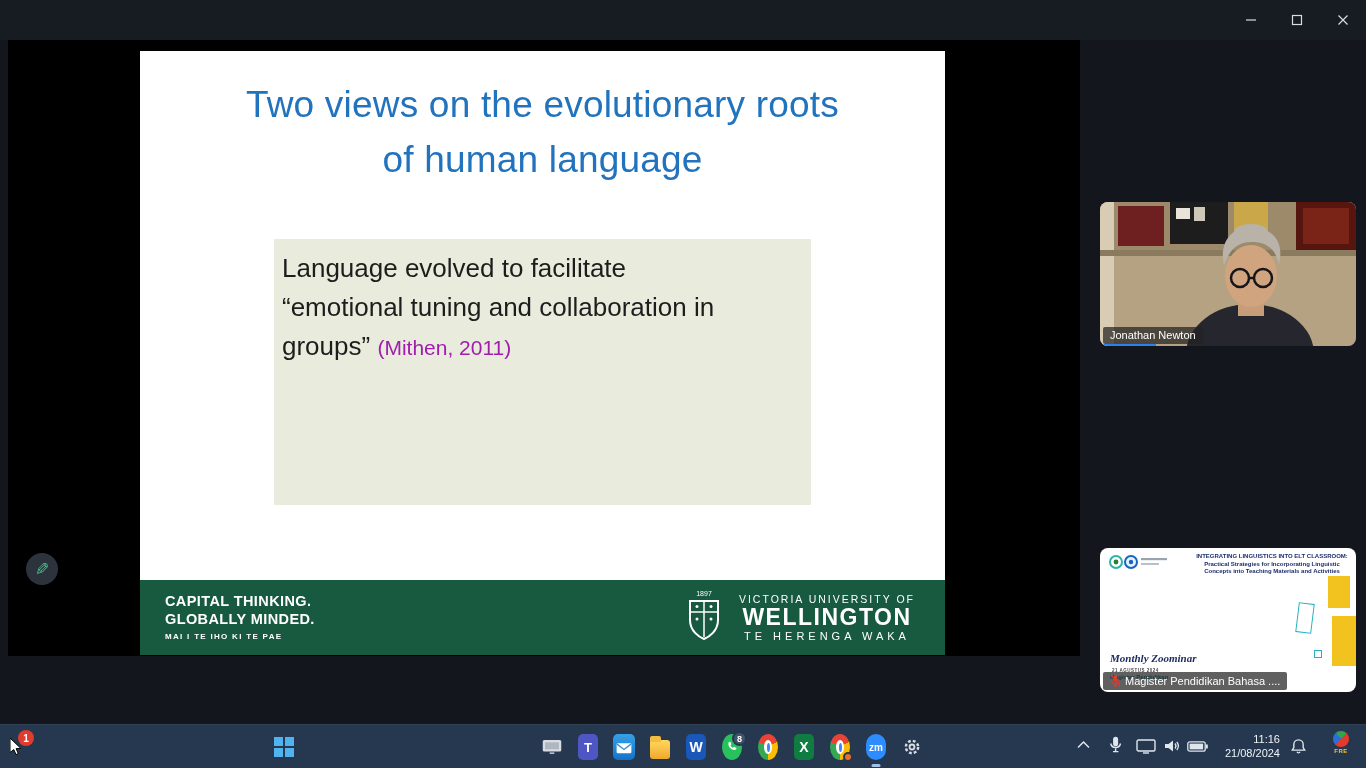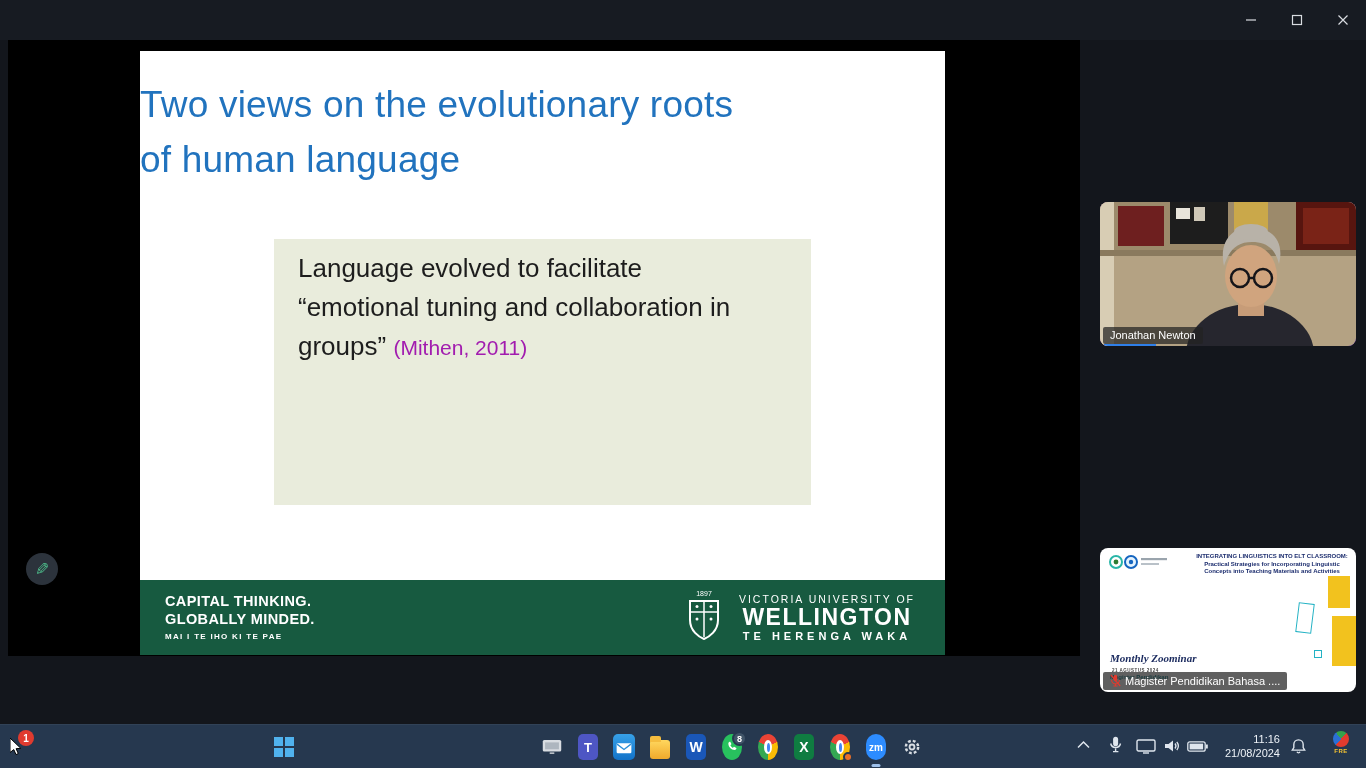--- a/index.html
+++ b/index.html
@@ -12,34 +12,34 @@
   .win-controls{position:absolute;right:0;top:0;height:40px;display:flex;}
   .wc{width:46px;height:40px;background:transparent;border:0;display:flex;align-items:center;justify-content:center;cursor:default;}
   .wc svg{display:block;}
 
   
   .main{position:absolute;left:0;top:40px;width:1366px;height:684px;background:#13161c;}
   .share-area{position:absolute;left:8px;top:0;width:1072px;height:616px;background:#000;}
 
   
   .slide{position:absolute;left:140px;top:11px;width:805px;height:604px;background:#ffffff;}
-  .slide-title{position:absolute;left:0;top:26px;width:100%;text-align:left;color:#2173be;
+  .slide-title{position:absolute;left:0;top:26px;width:100%;text-align:center;color:#2173be;
                font-size:37px;line-height:55px;font-weight:400;letter-spacing:.2px;margin:0;}
   .textbox{position:absolute;left:134px;top:188px;width:537px;height:266px;background:#e9ecdc;
-           padding:10px 24px;color:#1d1d1d;font-size:26px;line-height:39px;}
+           padding:10px 8px;color:#1d1d1d;font-size:26px;line-height:39px;}
   .citation{color:#a21caf;font-size:21px;}
   .slide-footer{position:absolute;left:0;top:529px;width:805px;height:75px;background:#175a40;color:#fff;}
   .tagline{position:absolute;left:25px;top:12px;}
   .tg-big{font-size:14.5px;font-weight:700;line-height:18px;letter-spacing:.4px;}
   .tg-small{font-size:8px;font-weight:700;letter-spacing:1.3px;margin-top:4px;}
   .vuw{position:absolute;right:30px;top:8px;display:flex;align-items:center;gap:14px;}
   .vuw-text{text-align:center;}
   .vuw1{font-size:10.5px;letter-spacing:2px;font-weight:400;}
   .vuw2{font-size:23px;font-weight:700;letter-spacing:1.5px;line-height:25px;}
-  .vuw3{font-size:11px;letter-spacing:4px;font-weight:700;}
+  .vuw3{font-size:11px;letter-spacing:4px;font-weight:400;}
 
   
   .annotate{position:absolute;left:26px;top:513px;width:32px;height:32px;border-radius:50%;
             background:#2c333c;border:0;display:flex;align-items:center;justify-content:center;cursor:default;}
   .pencil{color:#4dbd8b;font-size:17px;transform:scaleX(-1);line-height:1;}
 
   
   .video{position:absolute;width:256px;height:144px;border-radius:8px;overflow:hidden;background:#6d28d9;}
   .v1{left:1100px;top:162px;}
   .v2{left:1100px;top:468px;background:#fff;margin-top:40px;}

